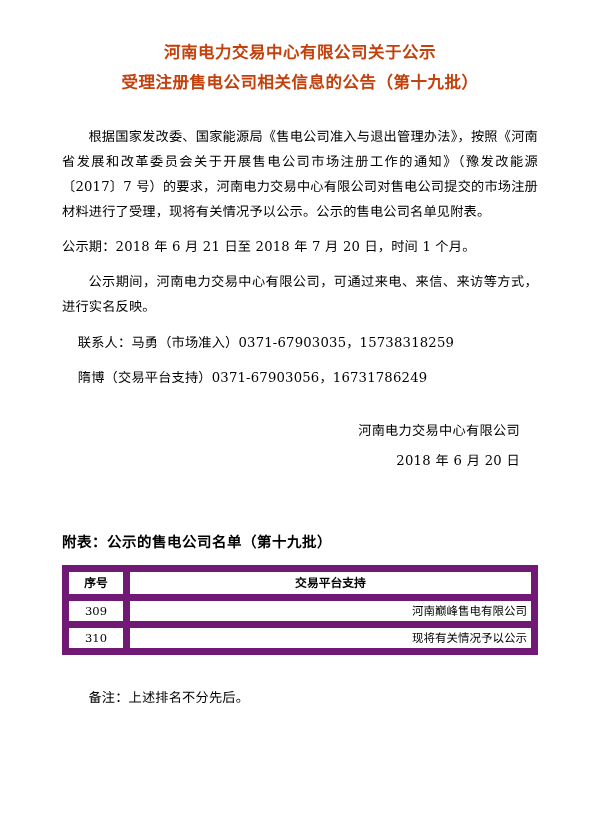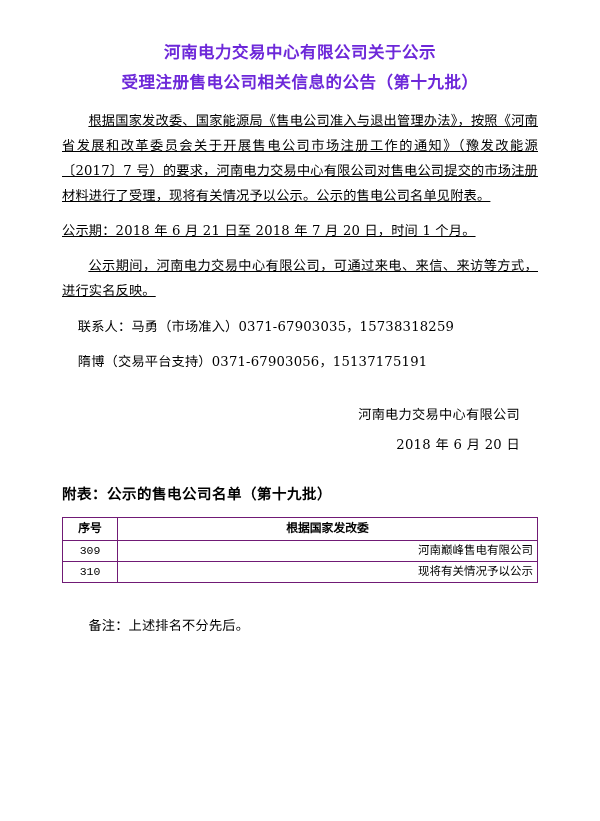--- a/index.html
+++ b/index.html
@@ -24,25 +24,24 @@
   }
   .title-block {
     text-align: center;
     margin-top: 10px;
   }
   .title-line {
     font-size: 16.5px;
     font-weight: bold;
     letter-spacing: 0.5px;
     line-height: 30px;
-    color: #6d28d9;
+    color: #c2410c;
   }
   .body-block {
-    margin-top: 10px;
-    text-decoration: underline;
+    margin-top: 26px;
   }
   p.para {
     font-size: 13.2px;
     line-height: 25px;
     margin: 0 0 10px 0;
     text-align: justify;
     text-justify: inter-ideograph;
     letter-spacing: 0.2px;
   }
   p.indent {
@@ -62,38 +61,37 @@
     margin-top: 26px;
     text-align: right;
     padding-right: 18px;
   }
   .signature div {
     font-size: 13.2px;
     line-height: 30px;
     letter-spacing: 0.3px;
   }
   .attach-title {
-    margin-top: 22px;
+    margin-top: 54px;
     font-size: 14.5px;
     font-weight: bold;
     letter-spacing: 0.5px;
   }
   table.company-table {
     margin-top: 14px;
     border-collapse: collapse;
     width: 100%;
     table-layout: fixed;
   }
   table.company-table th,
   table.company-table td {
-    border: 1px solid #701a75;
+    border: 7px solid #701a75;
     font-size: 11.5px;
     padding: 2px 4px;
     line-height: 16px;
-    font-family: Liberation Mono, monospace;
   }
   table.company-table th {
     text-align: center;
     font-weight: bold;
     font-size: 11.8px;
     padding: 3px 4px;
   }
   table.company-table td.idx {
     text-align: center;
     width: 46px;
@@ -123,35 +121,35 @@
   </div>
 
   <div class="body-block">
     <p class="para indent">根据国家发改委、国家能源局《售电公司准入与退出管理办法》，按照《河南省发展和改革委员会关于开展售电公司市场注册工作的通知》（豫发改能源〔2017〕7 号）的要求，河南电力交易中心有限公司对售电公司提交的市场注册材料进行了受理，现将有关情况予以公示。公示的售电公司名单见附表。</p>
     <p class="para">公示期：2018 年 6 月 21 日至 2018 年 7 月 20 日，时间 1 个月。</p>
     <p class="para indent">公示期间，河南电力交易中心有限公司，可通过来电、来信、来访等方式，进行实名反映。</p>
   </div>
 
   <div class="contact-block">
     <p class="contact">联系人：马勇（市场准入）0371-67903035，15738318259</p>
-    <p class="contact">隋博（交易平台支持）0371-67903056，15137175191</p>
+    <p class="contact">隋博（交易平台支持）0371-67903056，16731786249</p>
   </div>
 
   <div class="signature">
     <div>河南电力交易中心有限公司</div>
     <div>2018 年 6 月 20 日</div>
   </div>
 
   <div class="attach-title">附表：公示的售电公司名单（第十九批）</div>
 
   <table class="company-table">
     <thead>
       <tr>
         <th class="idx">序号</th>
-        <th>根据国家发改委</th>
+        <th>交易平台支持</th>
       </tr>
     </thead>
     <tbody>
       <tr>
         <td class="idx">309</td>
         <td class="name">河南巅峰售电有限公司</td>
       </tr>
       <tr>
         <td class="idx">310</td>
         <td class="name">现将有关情况予以公示</td>

